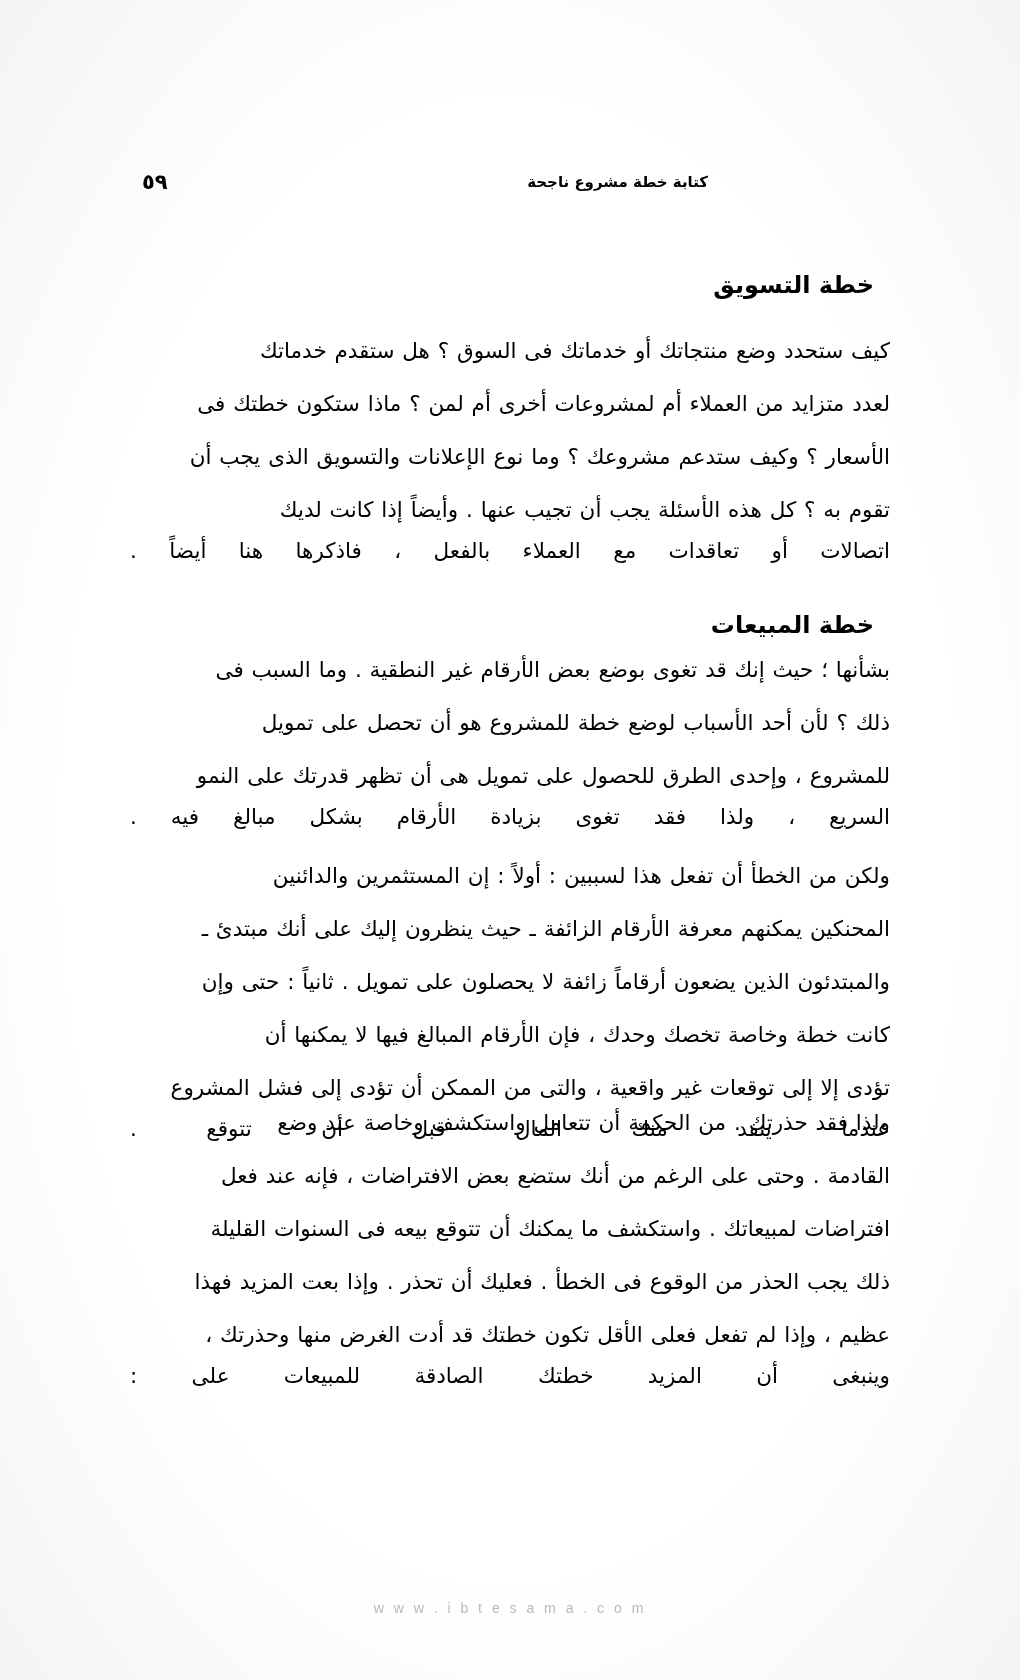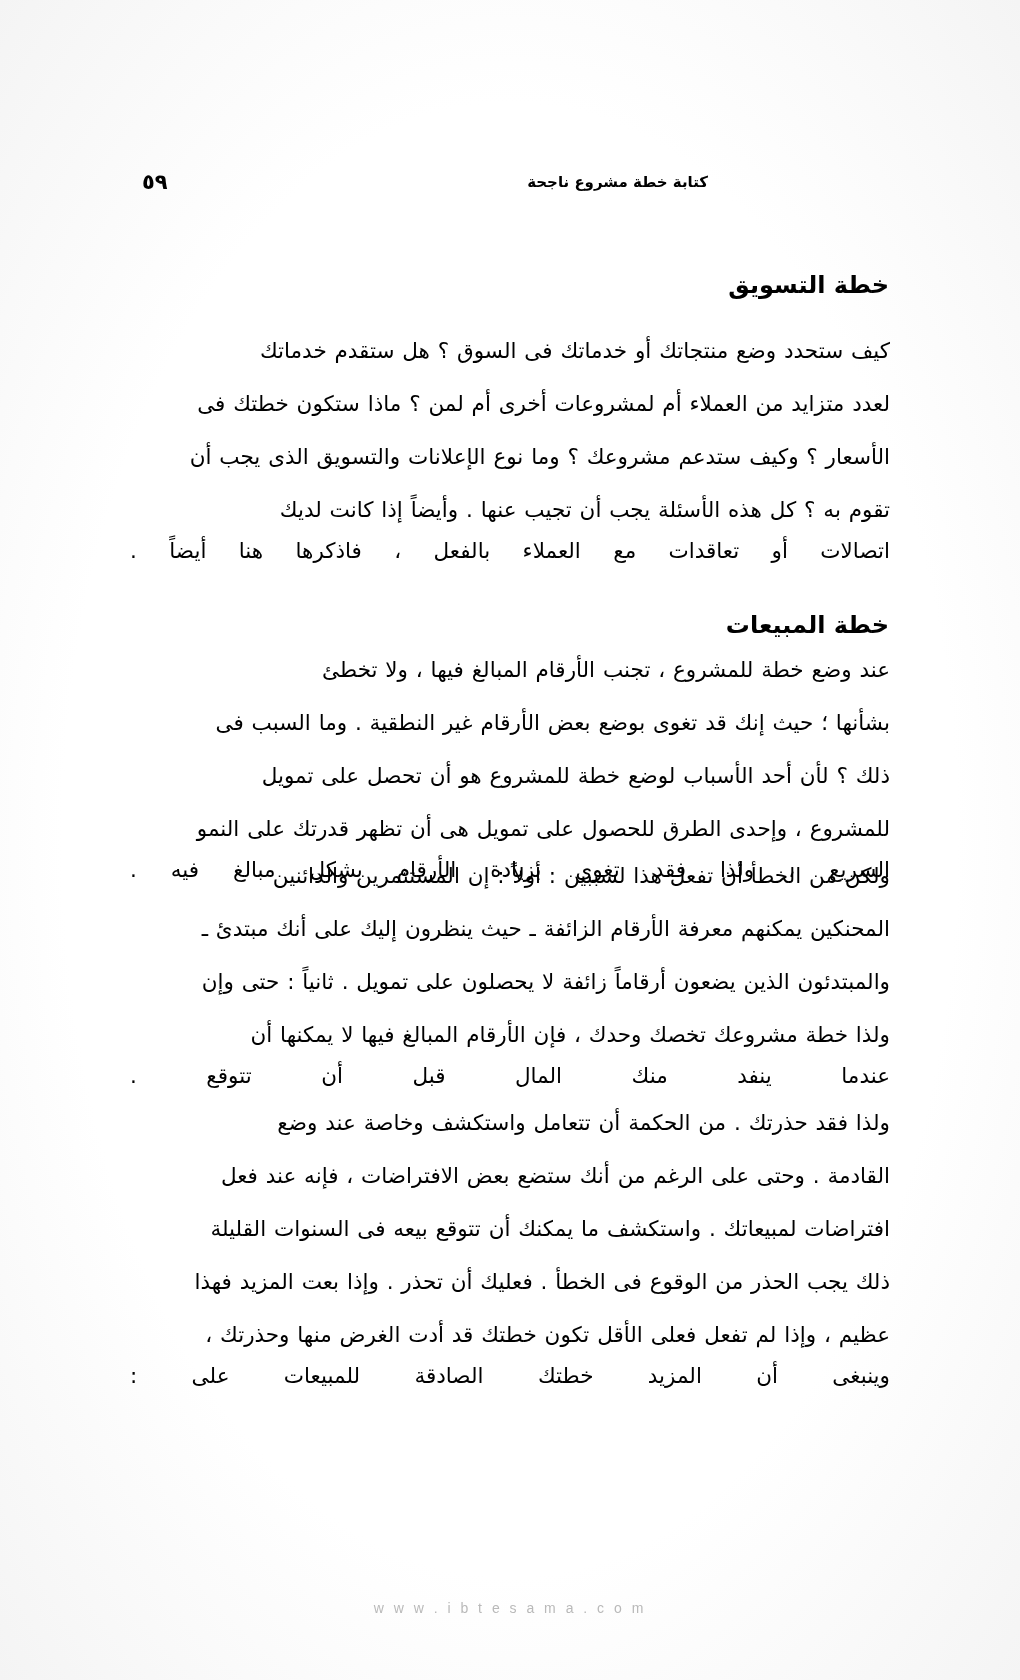--- a/index.html
+++ b/index.html
@@ -61,21 +61,21 @@
     font-size: 21px;
     font-weight: bold;
     line-height: 1;
     margin-left: 12px;
     filter: blur(0.2px);
   }
 
   
   .section-heading {
     position: absolute;
-    right: 1px;
+    right: 16px;
     width: 760px;
     text-align: right;
     font-size: 24px;
     font-weight: bold;
     line-height: 1.1;
     letter-spacing: -0.4px;
     filter: blur(0.28px);
   }
   .heading-marketing { top: 252px; }
   .heading-sales     { top: 592px; }
@@ -152,23 +152,20 @@
       </span>
       <span class="line r">
         <span>اتصالات أو تعاقدات مع العملاء بالفعل ، فاذكرها هنا أيضاً .</span>
       </span>
     </div>
 
     <h2 class="section-heading heading-sales">خطة المبيعات</h2>
 
     <div class="para" style="top:637px;">
       <span class="line j">
-        <span>عند وضع خطة للمشروع ، تجنب الأرقام المبالغ فيها ، ولا تخطئ</span>
-      </span>
-      <span class="line j">
         <span>بشأنها ؛ حيث إنك قد تغوى بوضع بعض الأرقام غير النطقية . وما السبب فى</span>
       </span>
       <span class="line j">
         <span>ذلك ؟ لأن أحد الأسباب لوضع خطة للمشروع هو أن تحصل على تمويل</span>
       </span>
       <span class="line j">
         <span>للمشروع ، وإحدى الطرق للحصول على تمويل هى أن تظهر قدرتك على النمو</span>
       </span>
       <span class="line r">
         <span>السريع ، ولذا فقد تغوى بزيادة الأرقام بشكل مبالغ فيه .</span>
@@ -179,21 +176,24 @@
       <span class="line j">
         <span>ولكن من الخطأ أن تفعل هذا لسببين : أولاً : إن المستثمرين والدائنين</span>
       </span>
       <span class="line j">
         <span>المحنكين يمكنهم معرفة الأرقام الزائفة ـ حيث ينظرون إليك على أنك مبتدئ ـ</span>
       </span>
       <span class="line j">
         <span>والمبتدئون الذين يضعون أرقاماً زائفة لا يحصلون على تمويل . ثانياً : حتى وإن</span>
       </span>
       <span class="line j">
-        <span>ولذا خطة مشروعك تخصك وحدك ، فإن الأرقام المبالغ فيها لا يمكنها أن</span>
+        <span>كانت خطة وخاصة تخصك وحدك ، فإن الأرقام المبالغ فيها لا يمكنها أن</span>
+      </span>
+      <span class="line j">
+        <span>تؤدى إلا إلى توقعات غير واقعية ، والتى من الممكن أن تؤدى إلى فشل المشروع</span>
       </span>
       <span class="line r">
         <span>عندما ينفد منك المال قبل أن تتوقع .</span>
       </span>
     </div>
 
     <div class="para" style="top:1090px;">
       <span class="line j">
         <span>ولذا فقد حذرتك . من الحكمة أن تتعامل واستكشف وخاصة عند وضع</span>
       </span>

